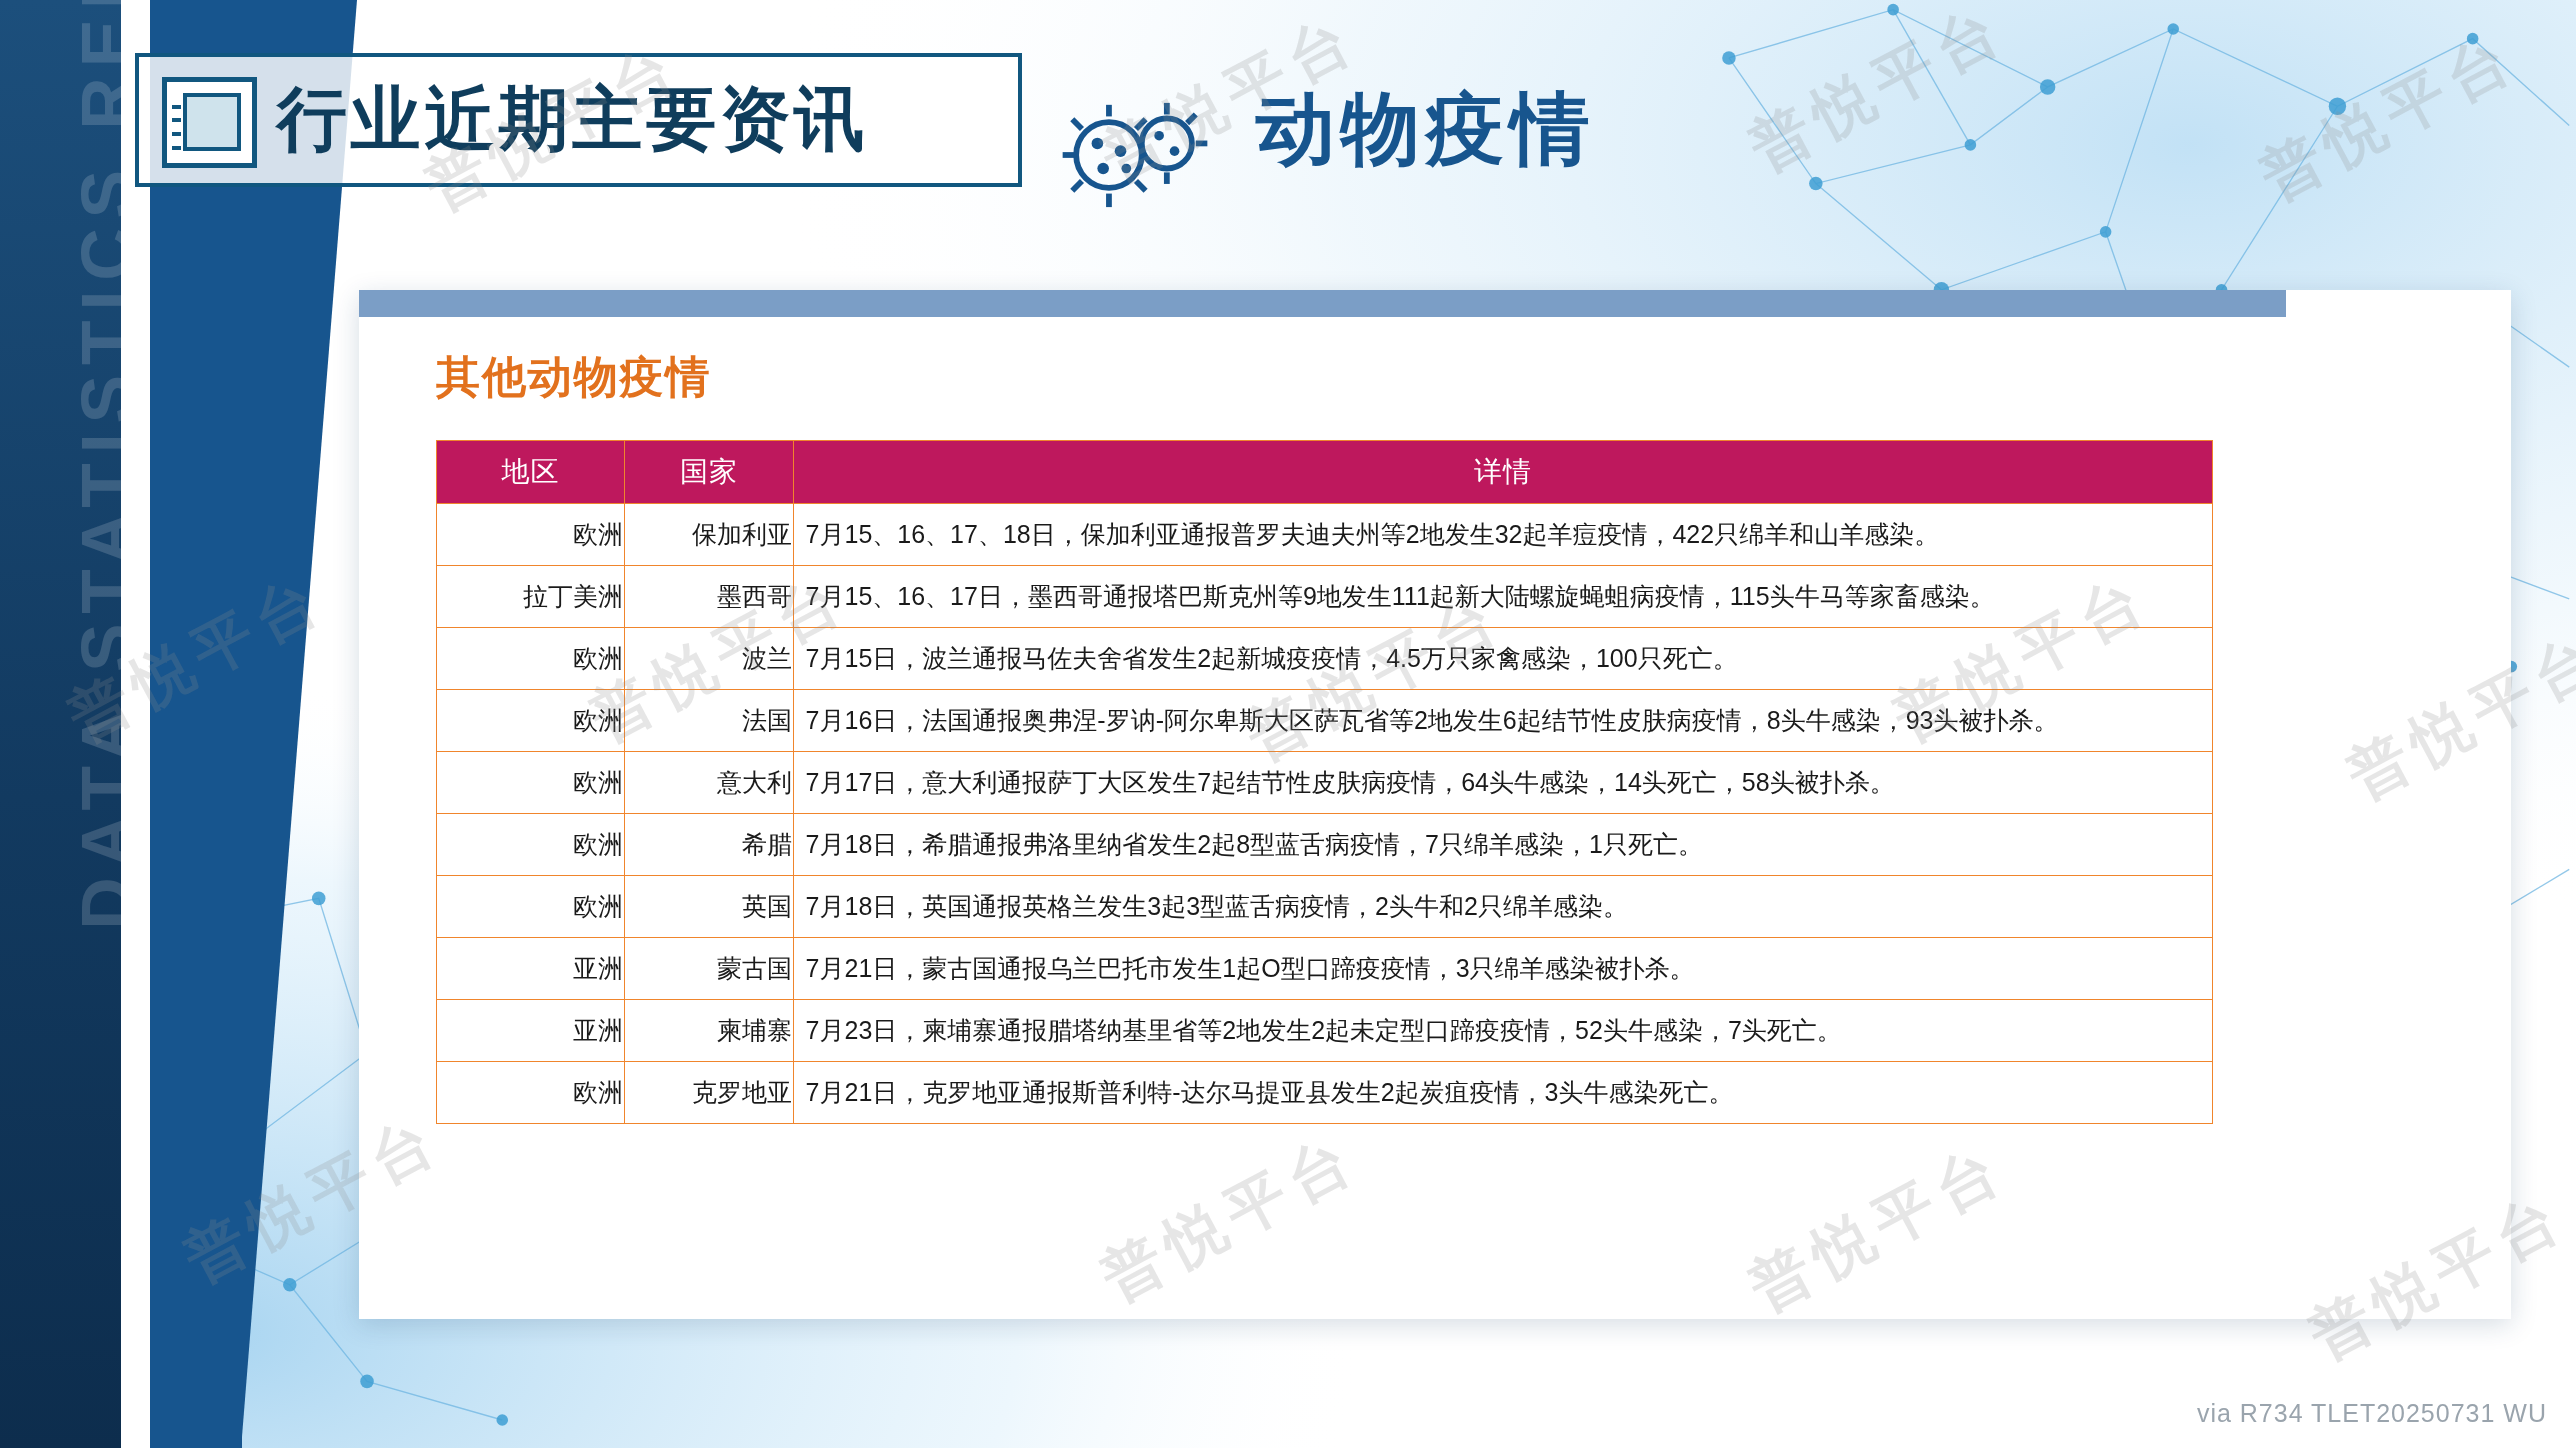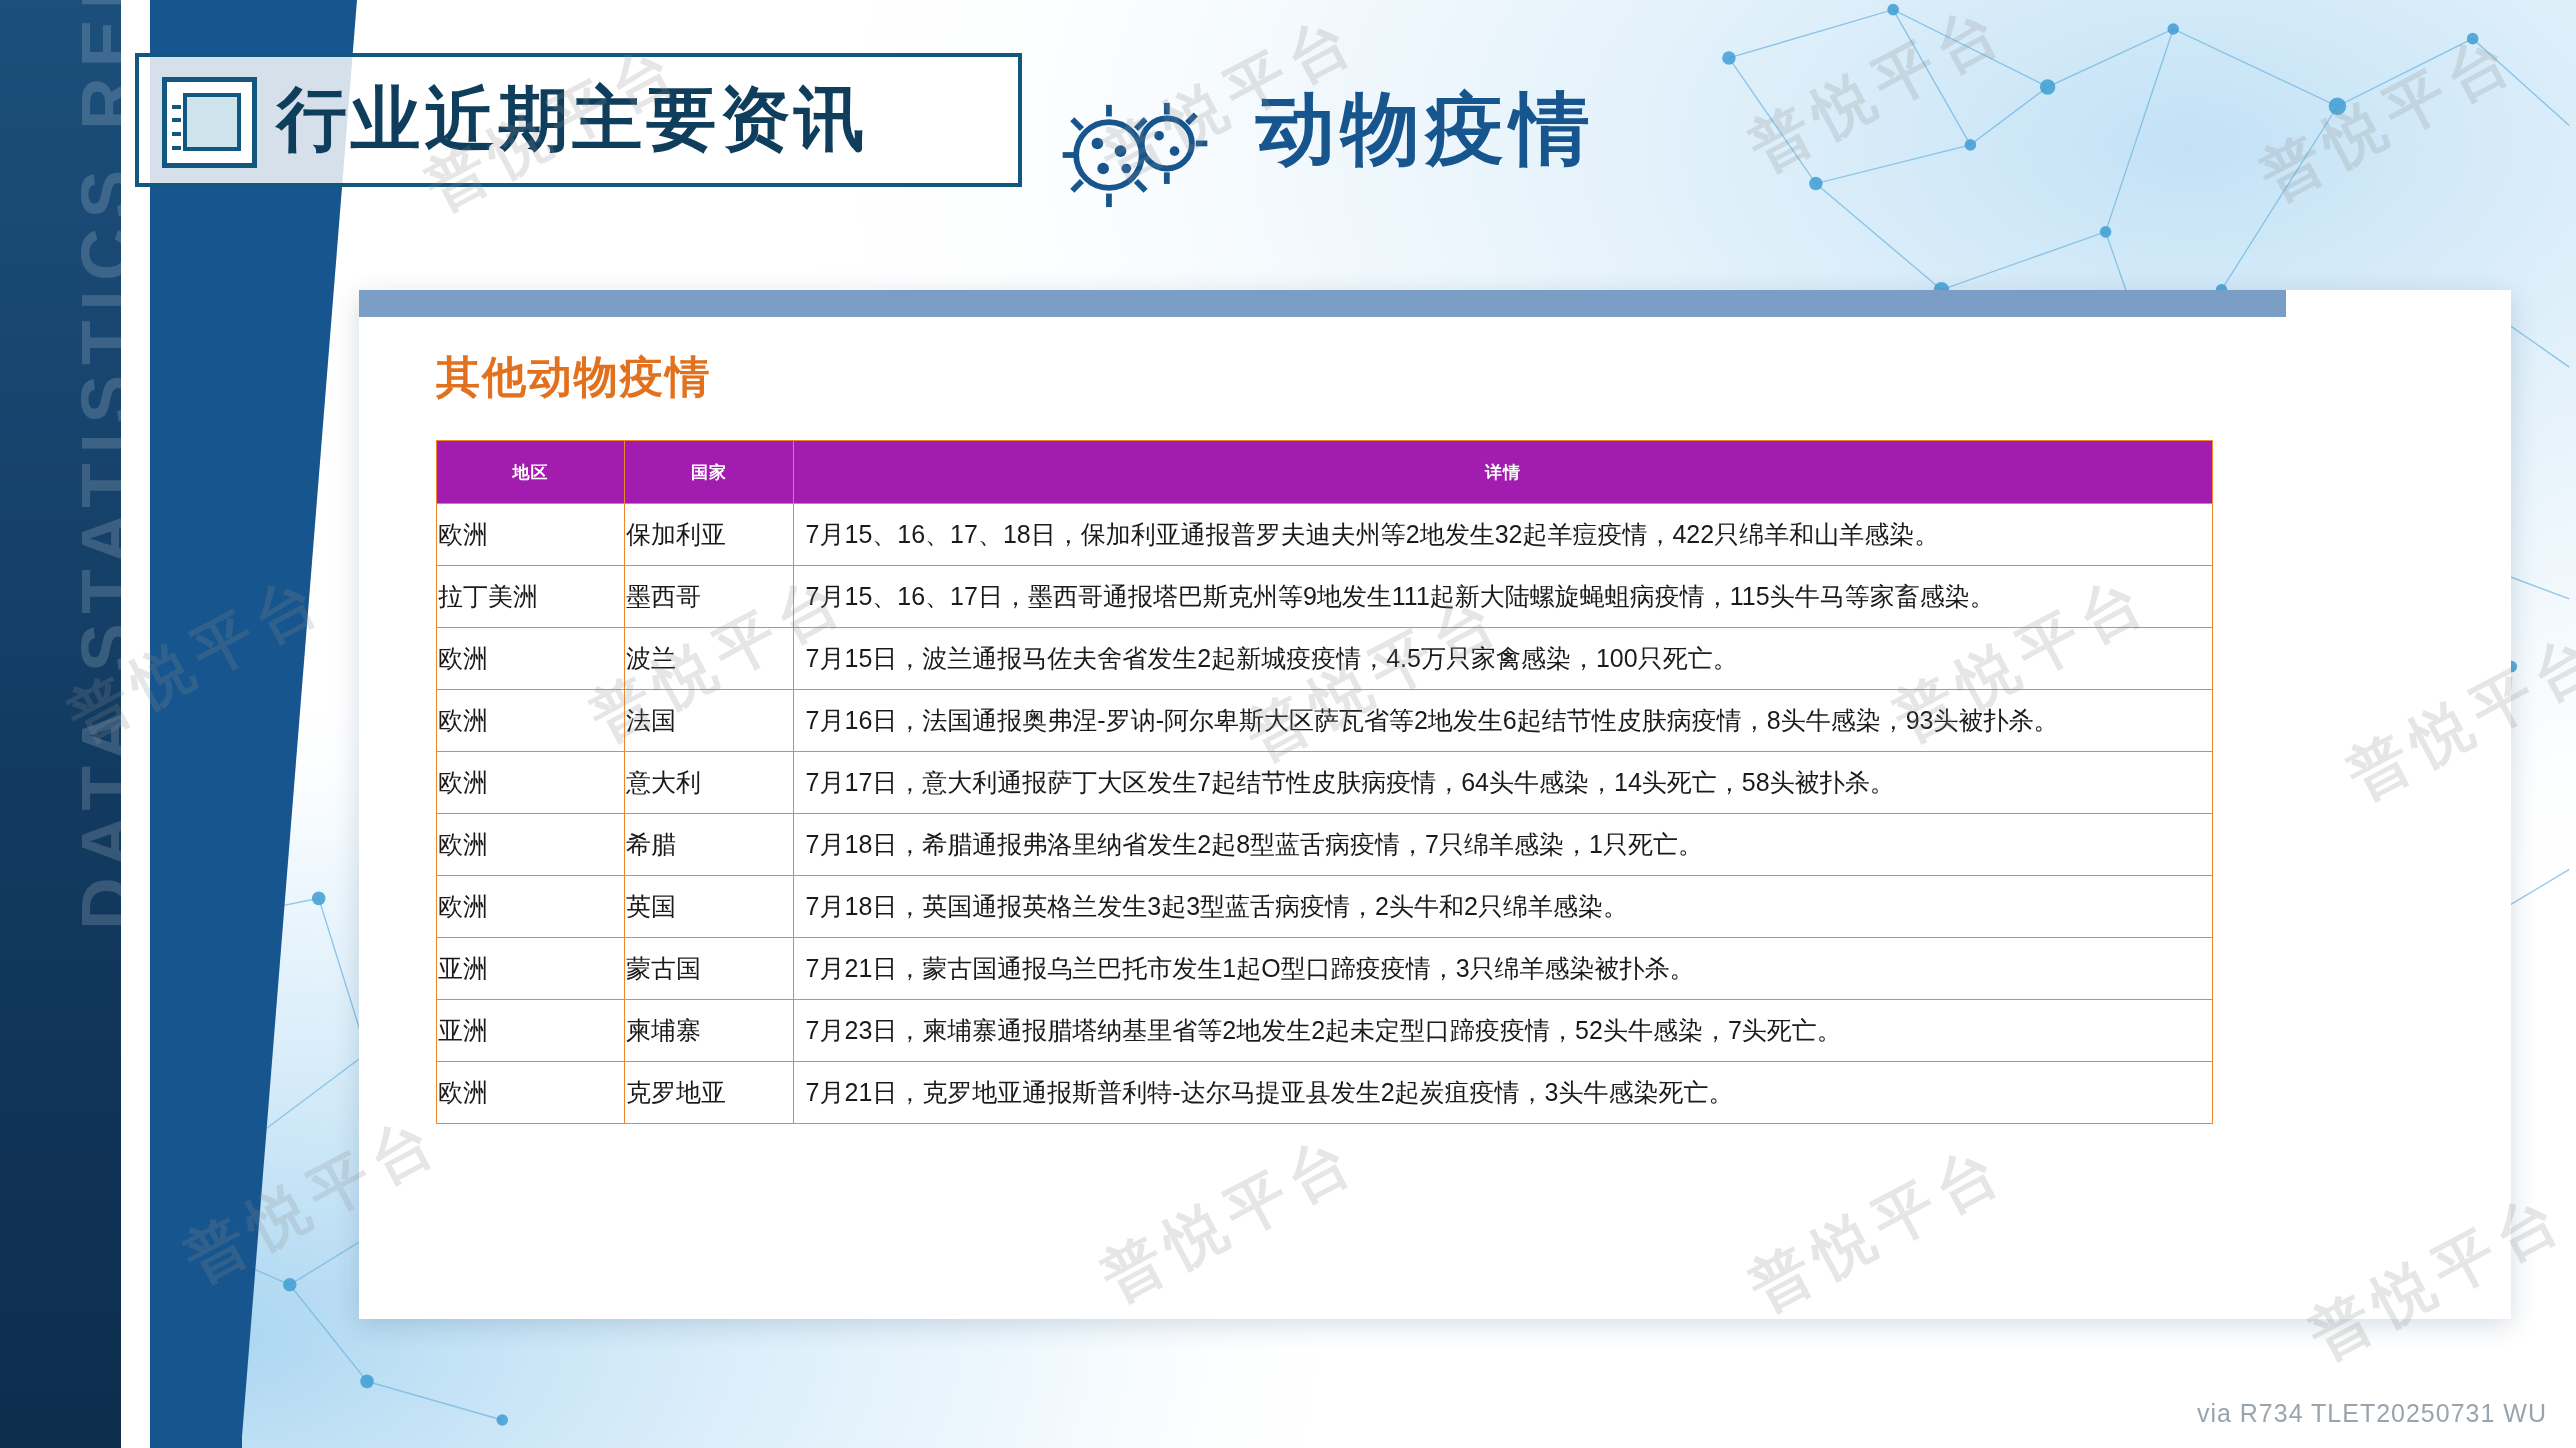--- a/index.html
+++ b/index.html
@@ -90,28 +90,28 @@
     position:absolute;left:77px;top:58px;
     font-size:44px;font-weight:bold;color:#e2711d;letter-spacing:1.9px;
   }
 
   
   table.tbl{
     position:absolute;left:77px;top:150px;width:1777px;
     border-collapse:collapse;table-layout:fixed;
   }
   table.tbl th{
-    background:#a21caf;color:#ffffff;font-size:17px;font-weight:bold;
+    background:#be185d;color:#ffffff;font-size:28px;font-weight:normal;
     height:60px;border:1.9px solid #f0852c;letter-spacing:1px;
   }
   table.tbl td{
     border:1.9px solid #f0852c;height:59px;font-size:25px;color:#1a1a1a;
     background:#ffffff;
   }
-  td.c-region,td.c-country{text-align:left;white-space:nowrap;}
+  td.c-region,td.c-country{text-align:right;white-space:nowrap;}
   td.c-detail{text-align:left;padding-left:11.6px;}
   col.w-region{width:188px;}
   col.w-country{width:169px;}
 
   
   .wm{
     position:absolute;z-index:9;pointer-events:none;
     color:rgba(140,140,140,0.22);
     font-size:60px;font-weight:bold;letter-spacing:9.7px;
     transform:rotate(-28deg);white-space:nowrap;

